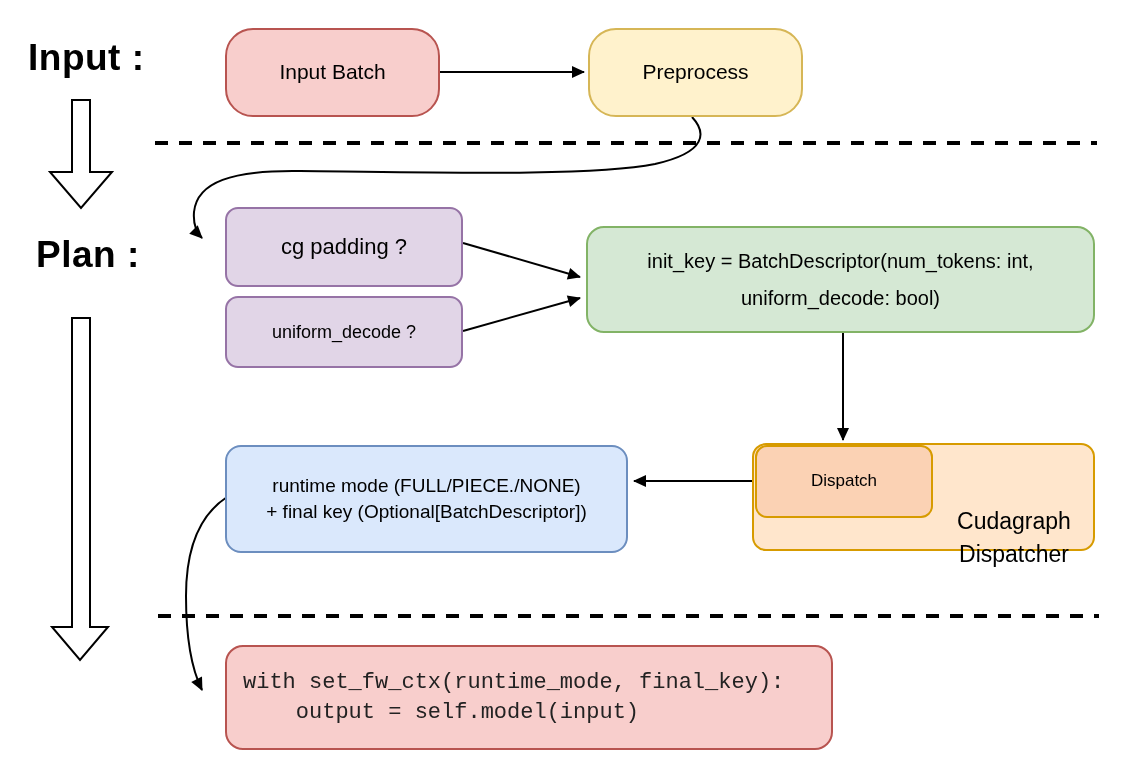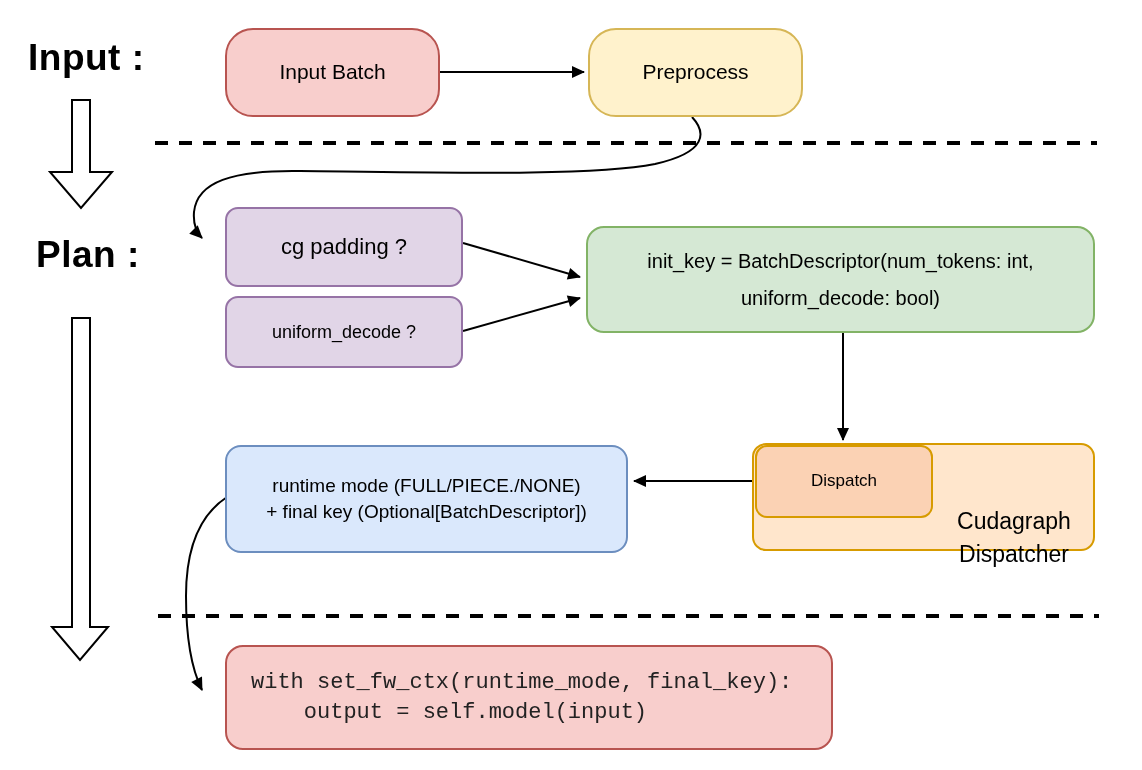--- a/index.html
+++ b/index.html
@@ -75,21 +75,21 @@
     left:225px;top:445px;width:403px;height:108px;
     background:var(--blue-fill);border:2px solid var(--blue-stroke);
     font-size:19px;border-radius:16px;
   }
   #node-execute-code{
     left:225px;top:645px;width:608px;height:105px;
     background:var(--red-fill);border:2px solid var(--red-stroke);
     font-family:"Liberation Mono","DejaVu Sans Mono",monospace;
     font-size:22px;
     align-items:flex-start;
-    padding-left:24px;
+    padding-left:16px;
     border-radius:18px;
     color:#222;
   }
   #node-execute-code div{white-space:pre;line-height:1.35;}
   #label-input{left:28px;top:37px;}
   #label-plan{left:36px;top:234px;}
   #label-execute{left:18px;top:668px;}
   #connector-layer{position:absolute;left:0;top:0;}
 </style>
 </head>

